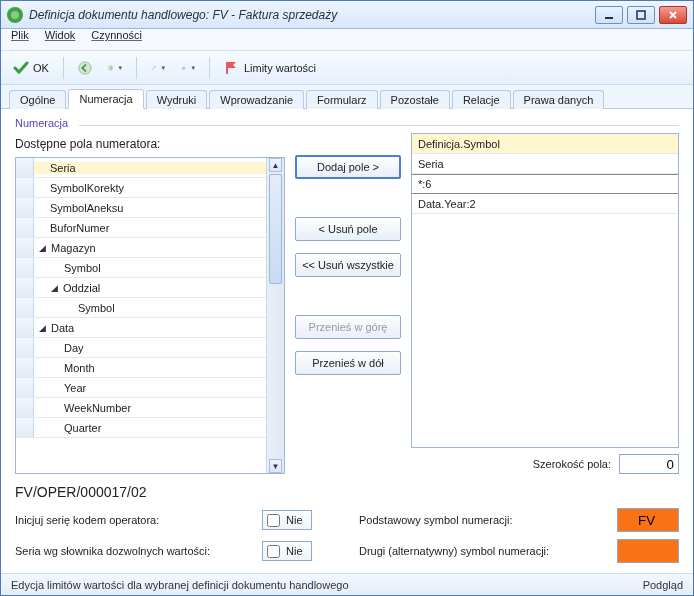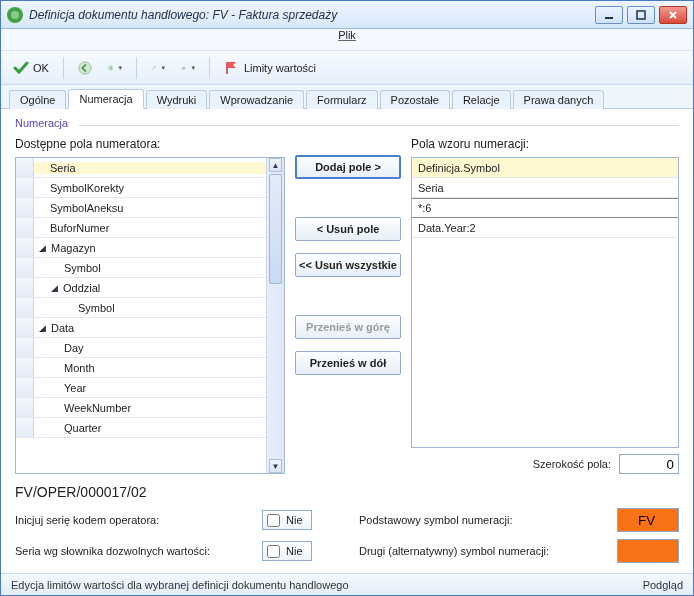--- a/index.html
+++ b/index.html
@@ -12,21 +12,21 @@
   .titlebar { height: 28px; background: linear-gradient(to bottom, #eef5fd, #d7e8fb); border-bottom: 1px solid #9bb7dd; display: flex; align-items: center; padding: 0 6px; font-style: italic; }
   .titlebar .app-icon { width: 16px; height: 16px; border-radius: 50%; background: #3fa33f; margin-right: 6px; display:flex; align-items:center; justify-content:center;}
   .titlebar .app-icon svg { width:10px; height:10px; }
   .titlebar .title { flex: 1; color: #234; font-size: 12px; }
   .winbtns { display: flex; gap: 4px; }
   .winbtn { width: 28px; height: 18px; border: 1px solid #6a8fc4; border-radius: 2px; background: linear-gradient(to bottom,#eaf3ff,#cfe2fb); display:flex; align-items:center; justify-content:center; }
   .winbtn.close { background: linear-gradient(to bottom,#f49a8f,#d94a3a); border-color:#b13427; }
   .winbtn svg { width: 10px; height: 10px; }
 
   
-  .menubar { height: 22px; padding: 0 10px; display: flex; align-items: center; gap: 16px; background: #f5f9ff; border-bottom: 1px solid #d6e4f5; flex-direction: column; }
+  .menubar { height: 22px; padding: 0 10px; display: flex; gap: 16px; background: #f5f9ff; border-bottom: 1px solid #d6e4f5; }
   .menubar span { text-decoration: underline; text-decoration-color: #666; cursor: default; }
 
   
   .toolbar { height: 34px; background: linear-gradient(to bottom,#f7fbff,#e5effb); border-bottom: 1px solid #c9d9ef; display:flex; align-items:center; padding: 0 8px; gap: 8px; }
   .tb-sep { width:1px; height:22px; background:#c2d3ea; margin:0 2px; }
   .tb-btn { display:flex; align-items:center; gap:4px; padding:2px 4px; border-radius:2px; }
   .tb-btn.icon-only { width:22px; height:22px; justify-content:center; }
   .tb-btn svg { width:16px; height:16px; }
   .tb-btn .dd { font-size:7px; color:#555; margin-left:1px;}
 
@@ -36,21 +36,21 @@
   .tab.active { background:#fff; border-bottom:1px solid #fff; }
 
   
   .content { flex:1; background:#fff; padding: 8px 14px 10px 14px; display:flex; flex-direction:column; overflow:hidden; }
   .fieldset-label { color:#5a3fbf; font-size:11px; margin-bottom:4px; position:relative; }
   .fieldset-line { height:1px; background:#cfd9e8; position:absolute; left:64px; right:0; top:8px; }
 
   .cols { display:flex; gap:8px; flex:1; min-height:0; }
   .col-left, .col-right { display:flex; flex-direction:column; }
   .col-left { width: 270px; }
-  .col-mid { width: 110px; display:flex; flex-direction:column; gap:12px; padding-top:22px; align-items:center;font-weight:bold; }
+  .col-mid { width: 110px; display:flex; flex-direction:column; gap:12px; padding-top:22px; align-items:center; }
   .col-right { flex:1; }
   .section-title { font-size:12px; margin: 4px 0 6px; }
 
   .listbox { border:1px solid #9fb6d6; background:#fff; flex:1; display:flex; position:relative; min-height:0;}
   .list-inner { flex:1; overflow:hidden;}
   .tree-row { display:flex; align-items:center; height:20px; border-bottom:1px solid #e4e9f1; }
   .tree-row .gutter { width:18px; height:100%; background: linear-gradient(to bottom,#f3f7fd,#e2ebf7); border-right:1px solid #c8d6ea; }
   .tree-row .cell { flex:1; padding-left:4px; display:flex; align-items:center; gap:4px;}
   .tree-row.sel .cell { background:#fff7cf; }
   .indent-1 { padding-left: 16px !important; }
@@ -293,21 +293,20 @@
         <div class="btn primary">Dodaj pole &gt;</div>
         <div class="mid-gap"></div>
         <div class="btn">&lt; Usuń pole</div>
         <div class="btn">&lt;&lt; Usuń wszystkie</div>
         <div class="mid-gap"></div>
         <div class="btn disabled">Przenieś w górę</div>
         <div class="btn">Przenieś w dół</div>
       </div>
 
       <div class="col-right">
-        <div class="section-title">Pola wzoru numeracji:</div>
         <div class="listbox pattern-list" style="flex-direction:column;">
           <div id="right-list" style="flex:1;">
               <div class="prow hl">Definicja.Symbol</div>
               <div class="prow">Seria</div>
               <div class="prow whiteband">*:6</div>
               <div class="prow">Data.Year:2</div>
             </div>
         </div>
         <div class="width-row">
           <span>Szerokość pola:</span>

